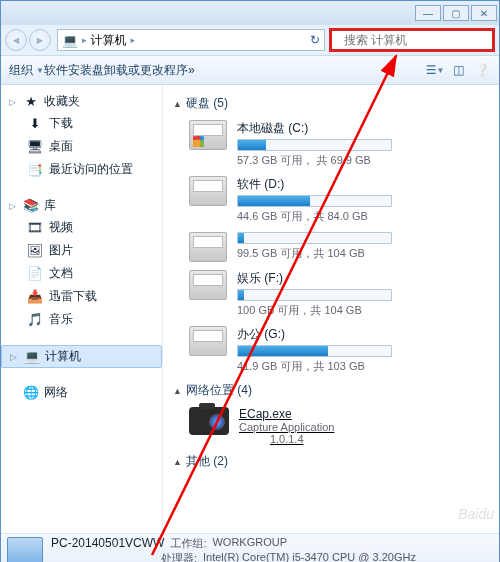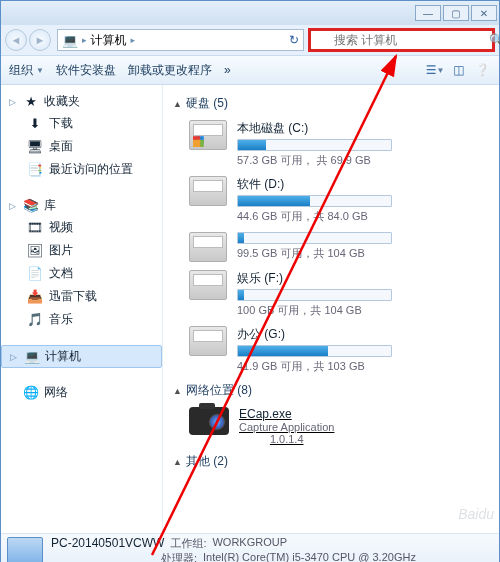--- a/index.html
+++ b/index.html
@@ -6,24 +6,24 @@
 body { font-family: "Microsoft YaHei", "Segoe UI", Tahoma, sans-serif; font-size: 12px; background: #fff; width: 500px; height: 562px; overflow: hidden; position: relative; }
 .window { border: 1px solid #5a8fc8; background: linear-gradient(#e8f1fb, #d6e6f7); }
 .titlebar { height: 24px; display: flex; justify-content: flex-end; align-items: center; padding: 0 2px; background: linear-gradient(#e3eef9, #cfe0f2); }
 .winbtn { width: 26px; height: 16px; border: 1px solid #8aa8c8; background: #e8f0f9; margin-left: 2px; display: flex; align-items: center; justify-content: center; font-size: 10px; color: #4a6b8d; cursor: pointer; }
 .navrow { height: 30px; display: flex; align-items: center; padding: 2px 4px; gap: 4px; }
 .navbtns { display: flex; }
 .navbtn { width: 22px; height: 22px; border: 1px solid #b5c9de; border-radius: 50%; background: radial-gradient(#f5faff,#dbe8f6); margin-right: 2px; display: flex; align-items: center; justify-content: center; color: #9fb4cb; font-size: 11px; }
 .addrbar { flex: 1; height: 22px; background: #fff; border: 1px solid #a9bed4; display: flex; align-items: center; padding: 0 4px; }
 .chev { color: #6a8db2; font-size: 9px; padding: 0 4px; }
 .refresh { margin-left: auto; color: #2a5aa0; }
-.searchbox { width: 187px; height: 24px; background: #fff; border: 3px solid #d22; display: flex; align-items: center; padding: 0 23px; }
+.searchbox { width: 166px; height: 24px; background: #fff; border: 3px solid #d22; display: flex; align-items: center; padding: 0 12px; }
 .searchbox input { border: none; outline: none; flex: 1; font-size: 12px; color: #888; font-family: inherit; background: transparent; }
 .mag { color: #2a5aa0; font-size: 12px; }
-.toolbar { height: 30px; background: linear-gradient(#f7fbff,#e3eef9); border-top: 1px solid #c9dbee; border-bottom: 1px solid #c9dbee; display: flex; align-items: center; padding: 0 8px; gap: 12px; }
+.toolbar { height: 30px; background: linear-gradient(#f7fbff,#e3eef9); border-top: 1px solid #c9dbee; border-bottom: 1px solid #c9dbee; display: flex; align-items: center; padding: 0 8px; }
 .toolbtn { display: flex; align-items: center; gap: 3px; color: #1a3a5c; cursor: pointer; }
 .drop { font-size: 8px; color: #5a7ea4; }
 .toolbar-right { margin-left: auto; display: flex; gap: 8px; align-items: center; }
 .ticon { width: 16px; height: 16px; display: inline-flex; align-items: center; justify-content: center; color: #3b6ea5; }
 .body { display: flex; height: 448px; }
 .sidebar { width: 162px; background: #fff; border-right: 1px solid #e4ecf4; padding: 6px 0; overflow: hidden; }
 .sgrp { margin-bottom: 14px; }
 .sgrp-h { display: flex; align-items: center; gap: 5px; padding: 2px 8px; font-size: 12px; color: #123; }
 .sgrp-h .tw { width: 9px; font-size: 9px; color: #6a8db2; }
 .sitem { display: flex; align-items: center; gap: 6px; padding: 3px 8px 3px 26px; color: #123; cursor: pointer; }
@@ -214,21 +214,21 @@
        <div class="drvname">办公 (G:)</div>
        <div class="bar">
                 <div class="barfill" style="width:59%"></div>
               </div>
        <div class="drvstat">41.9 GB 可用，共 103 GB</div>
      </div>
    </div>
         </div>
       <div class="section-h">
           <span class="tri">▲</span>
-          <span>网络位置 (8)</span>
+          <span>网络位置 (4)</span>
         </div>
       <div class="netitem">
         <div class="camicon"></div>
         <div class="netinfo">
           <div class="l1">ECap.exe</div>
           <div class="l2">Capture Application</div>
           <div class="l3">1.0.1.4</div>
         </div>
       </div>
       <div class="section-h">

